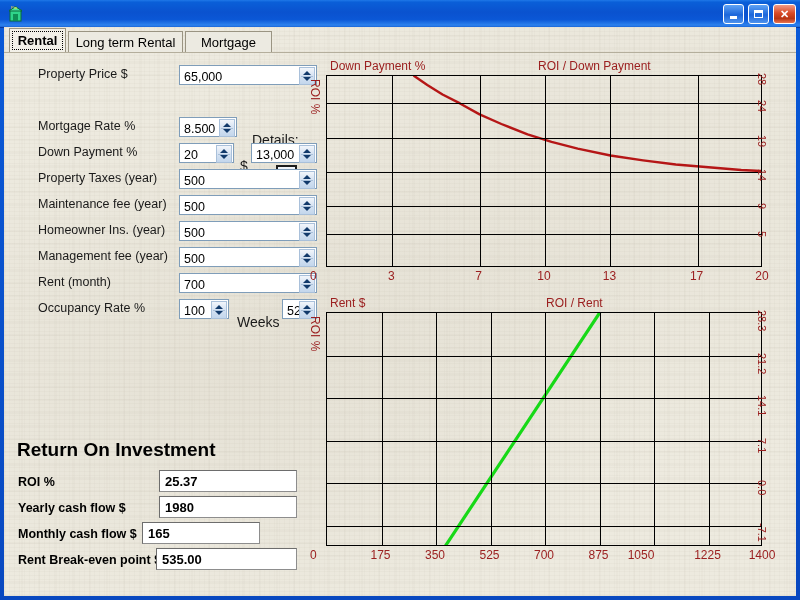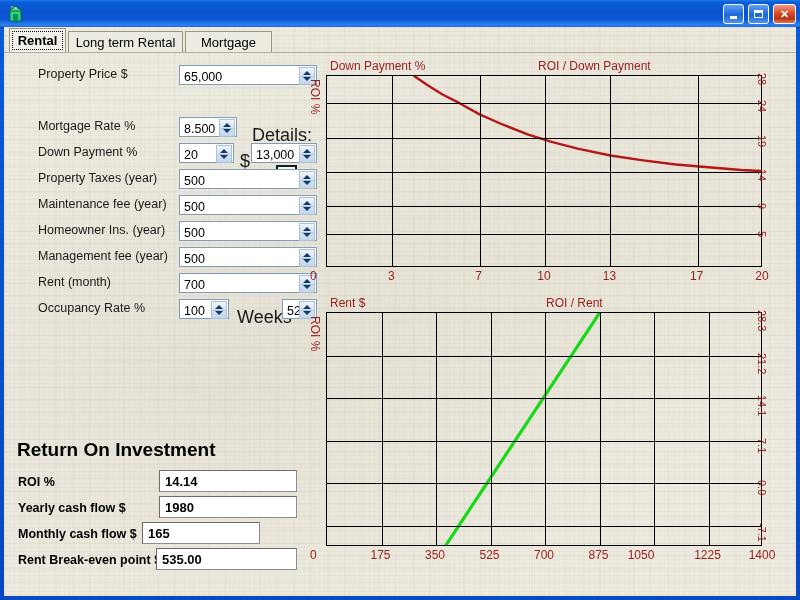--- a/index.html
+++ b/index.html
@@ -176,22 +176,22 @@
     border-right: 4px solid transparent;
   }
   .spin .up   { top: 3px;  border-bottom: 4px solid #123a6b; }
   .spin .down { bottom: 3px; border-top: 4px solid #123a6b; }
   .spin .mid  {
     position: absolute; left: 1px; top: 8px;
     width: 12px; height: 1px; background: #a9c0da;
   }
 
   .inline-lbl {
-    position: absolute; top: 11px;
-    font-size: 18px; color: #1a1a1a;
+    position: absolute; top: 18px;
+    font-size: 14px; color: #1a1a1a;
     white-space: nowrap;
   }
 
   
   #details-btn {
     position: absolute; left: 272px; top: 112px;
     width: 21px; height: 21px;
     box-sizing: border-box;
     background: linear-gradient(to bottom, #f4f7fb 0%, #dde8f4 50%, #cadcef 100%);
     border: 2px solid #1c1c1c;
@@ -469,21 +469,21 @@
         </div>
       </div>
     </div>
 
     <div id="roi-panel">
       <div id="roi-heading">Return On Investment</div>
 
       <div class="rrow" style="top:32px">
         <span class="rlabel">ROI %</span>
         <div class="rbox" style="left:155px; width:138px;">
-          <span class="rval">14.14</span>
+          <span class="rval">25.37</span>
         </div>
       </div>
 
       <div class="rrow" style="top:58px">
         <span class="rlabel">Yearly cash flow $</span>
         <div class="rbox" style="left:155px; width:138px;">
           <span class="rval">1980</span>
         </div>
       </div>
 

